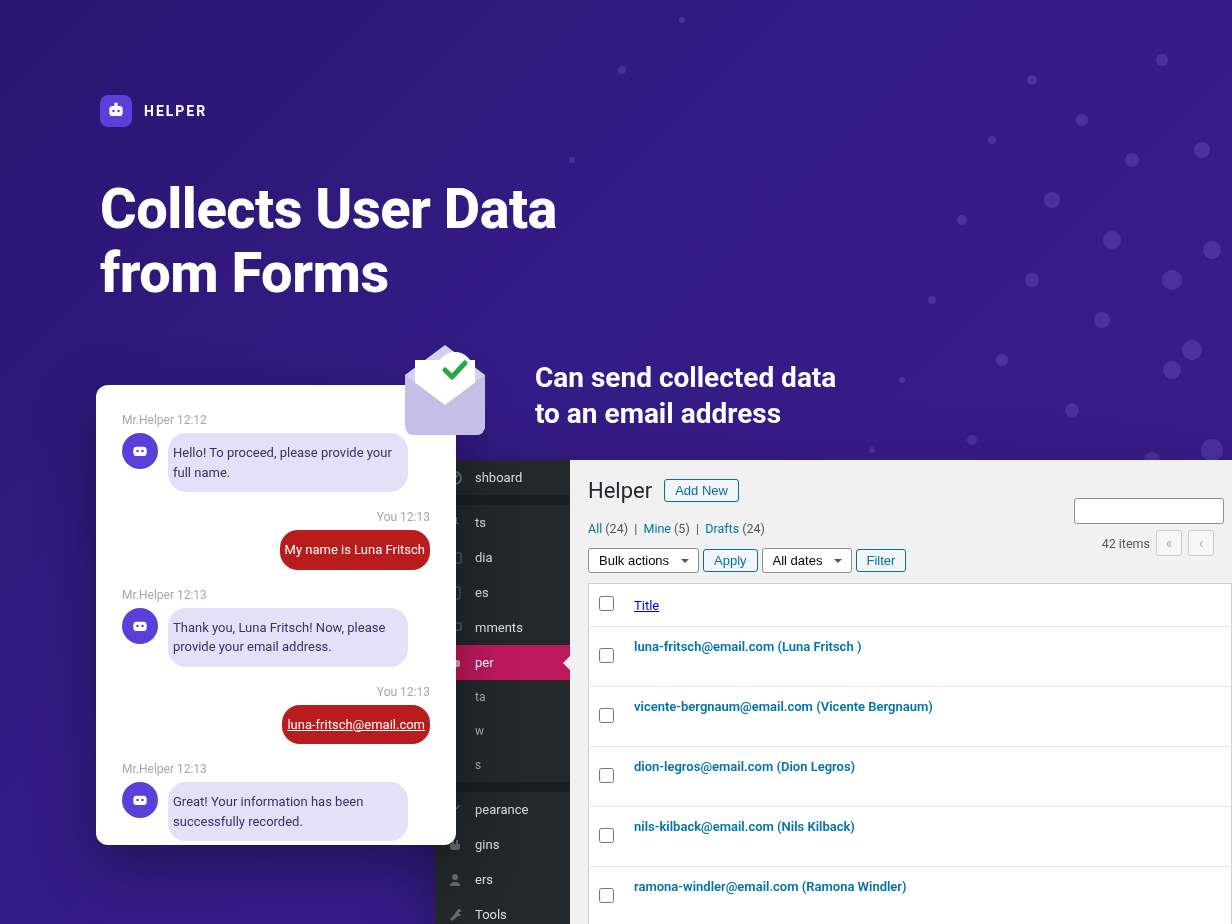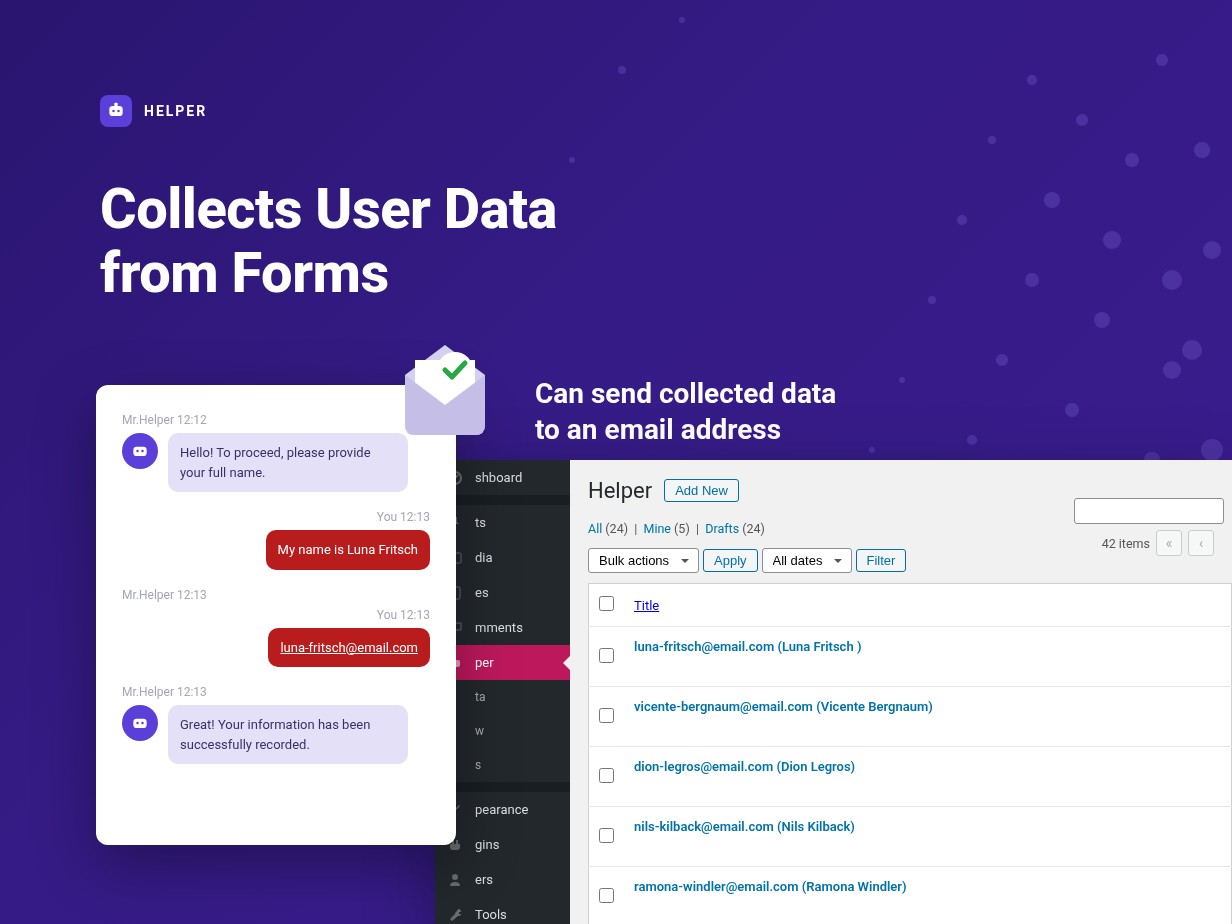--- a/index.html
+++ b/index.html
@@ -49,21 +49,21 @@
 }
 .headline {
   color: #fff;
   font-size: 56px;
   font-weight: 800;
   line-height: 1.15;
   letter-spacing: -0.5px;
 }
 .subheadline {
   position: absolute;
-  top: 376px;
+  top: 360px;
   left: 535px;
   color: #fff;
   font-size: 28px;
   font-weight: 700;
   line-height: 1.3;
 }
 
 
 .envelope-icon {
   position: absolute;
@@ -105,22 +105,22 @@
 .bot-avatar {
   width: 36px; height: 36px;
   background: #5b3fd9;
   border-radius: 50%;
   flex-shrink: 0;
   display: flex;
   align-items: center;
   justify-content: center;
 }
 .bubble {
-  padding: 10px 12px;
-  border-radius: 10px;
+  padding: 10px 5px;
+  border-radius: 18px;
   font-size: 13px;
   line-height: 1.5;
   max-width: 240px;
 }
 .bubble.bot {
   background: #e4e0f7;
   color: #3a3168;
 }
 .bubble.user {
   background: #b91c1c;
@@ -401,20 +401,30 @@
     </div>
     <div class="bubble bot">Hello! To proceed, please provide your full name.</div>
   </div>
 
   <div class="chat-meta right">You 12:13</div>
   <div class="chat-row right">
     <div class="bubble user">My name is Luna Fritsch</div>
   </div>
 
   <div class="chat-meta">Mr.Helper 12:13</div>
+  <div class="chat-row">
+    <div class="bot-avatar">
+      <svg width="20" height="20" viewBox="0 0 24 24" fill="#fff">
+          <rect x="4" y="7" width="16" height="11" rx="4"></rect>
+          <circle cx="9" cy="12" r="1.5" fill="#5b3fd9"></circle>
+          <circle cx="15" cy="12" r="1.5" fill="#5b3fd9"></circle>
+        </svg>
+    </div>
+    <div class="bubble bot">Thank you, Luna Fritsch! Now, please provide your email address.</div>
+  </div>
 
   <div class="chat-meta right">You 12:13</div>
   <div class="chat-row right">
     <div class="bubble user"><a href="#">luna-fritsch@email.com</a></div>
   </div>
 
   <div class="chat-meta">Mr.Helper 12:13</div>
   <div class="chat-row">
     <div class="bot-avatar">
       <svg width="20" height="20" viewBox="0 0 24 24" fill="#fff">

